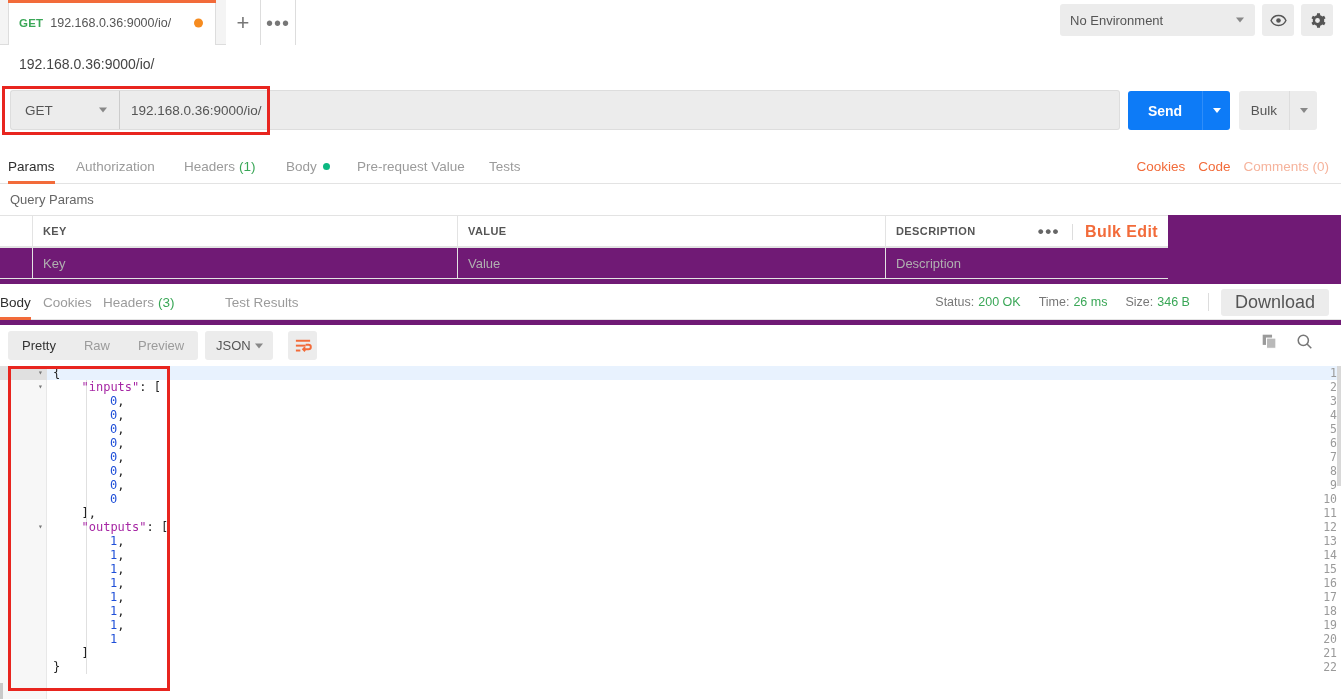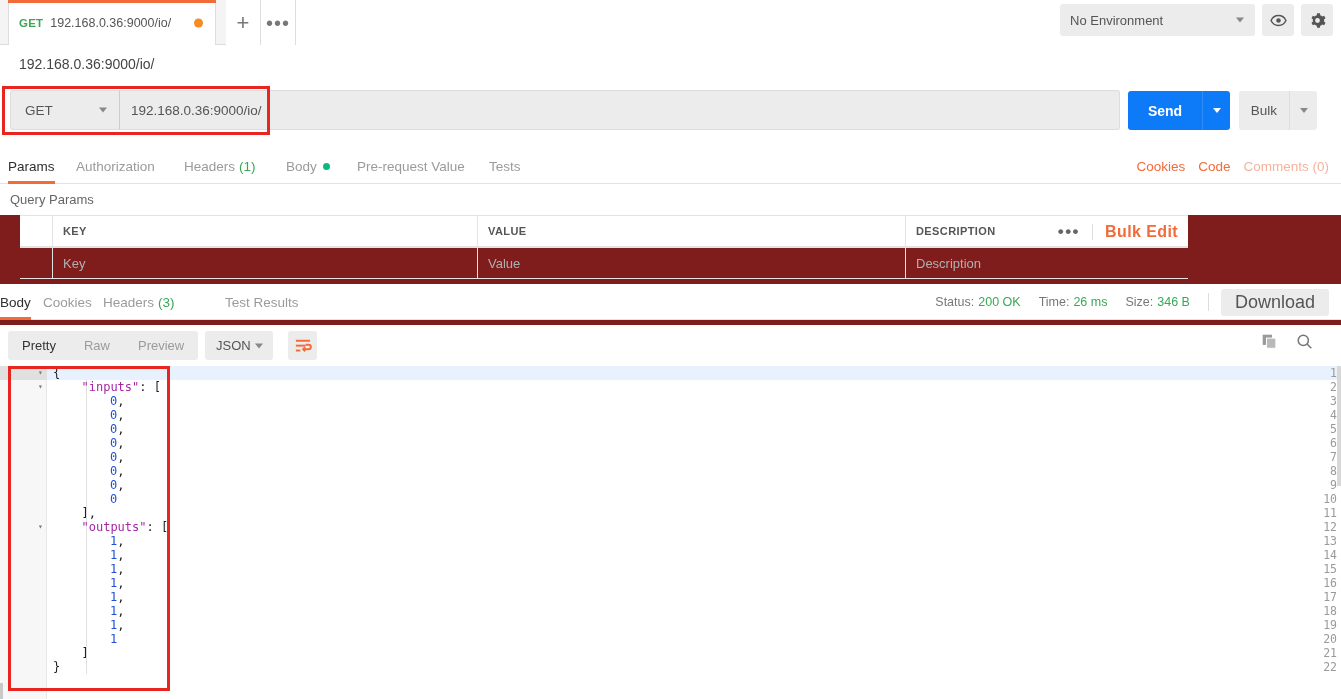--- a/index.html
+++ b/index.html
@@ -4,21 +4,21 @@
 <style>
   * { box-sizing: border-box; margin: 0; padding: 0; }
   html, body {
     width: 1341px; height: 699px;
     background: #fff;
     font-family: "Liberation Sans", sans-serif;
     font-size: 13px;
     color: #333;
     overflow: hidden;
   }
-  .app { position: relative; width: 1341px; height: 699px; background:#7f1d1d; }
+  .app { position: relative; width: 1341px; height: 699px; background:#701a75; }
 
   
   .tabbar {
     position: absolute; top:0; left:0; width:1341px; height:45px;
     background:#f4f4f4; border-bottom:1px solid #ddd;
   }
   .tab-active {
     position:absolute; left:8px; top:0; width:208px; height:45px;
     background:#fff; border:1px solid #ddd; border-top:none; border-bottom:none;
     display:flex; align-items:center; padding:0 10px;
@@ -122,21 +122,21 @@
   }
   .cnt-green{ color:#3aa757; margin-left:4px;}
   .greendot{ display:inline-block;width:7px;height:7px;border-radius:50%;background:#0cb881;margin-left:6px;}
   .rlinks { position:absolute; right:12px; top:0; height:36px; display:flex; align-items:center; gap:13px; font-size:13.5px;}
   .lnk-orange{ color:#f26b3a;}
   .lnk-faded{ color:#f6b39c;}
 
   
   .qp-title{ position:absolute; top:184px; left:0; width:1341px; height:31px;
              display:flex; align-items:center; padding-left:10px; font-size:13px; color:#666; background:#fff;}
-  .ptable{ position:absolute; top:215px; left:0; width:1168px;margin-left:20px; }
+  .ptable{ position:absolute; top:215px; left:0; width:1168px; }
   .prow{ display:flex; height:32px; border-top:1px solid #e3e3e3; border-bottom:1px solid #e3e3e3;}
   .prow.hdr{ background:#fff; }
   .pc{ border-right:1px solid #e3e3e3; display:flex; align-items:center; padding-left:10px; }
   .pc.chk{ width:33px; padding:0; }
   .pc.key{ width:425px; }
   .pc.val{ width:428px; }
   .pc.desc{ flex:1; border-right:none; position:relative;}
   .hdr .pc{ font-size:11px; font-weight:bold; color:#555; letter-spacing:.4px;}
   .cellph{ color:#b0b0b0; font-size:13px;}
   .desc-actions{ position:absolute; right:10px; top:0; height:31px; display:flex; align-items:center; gap:12px;}

